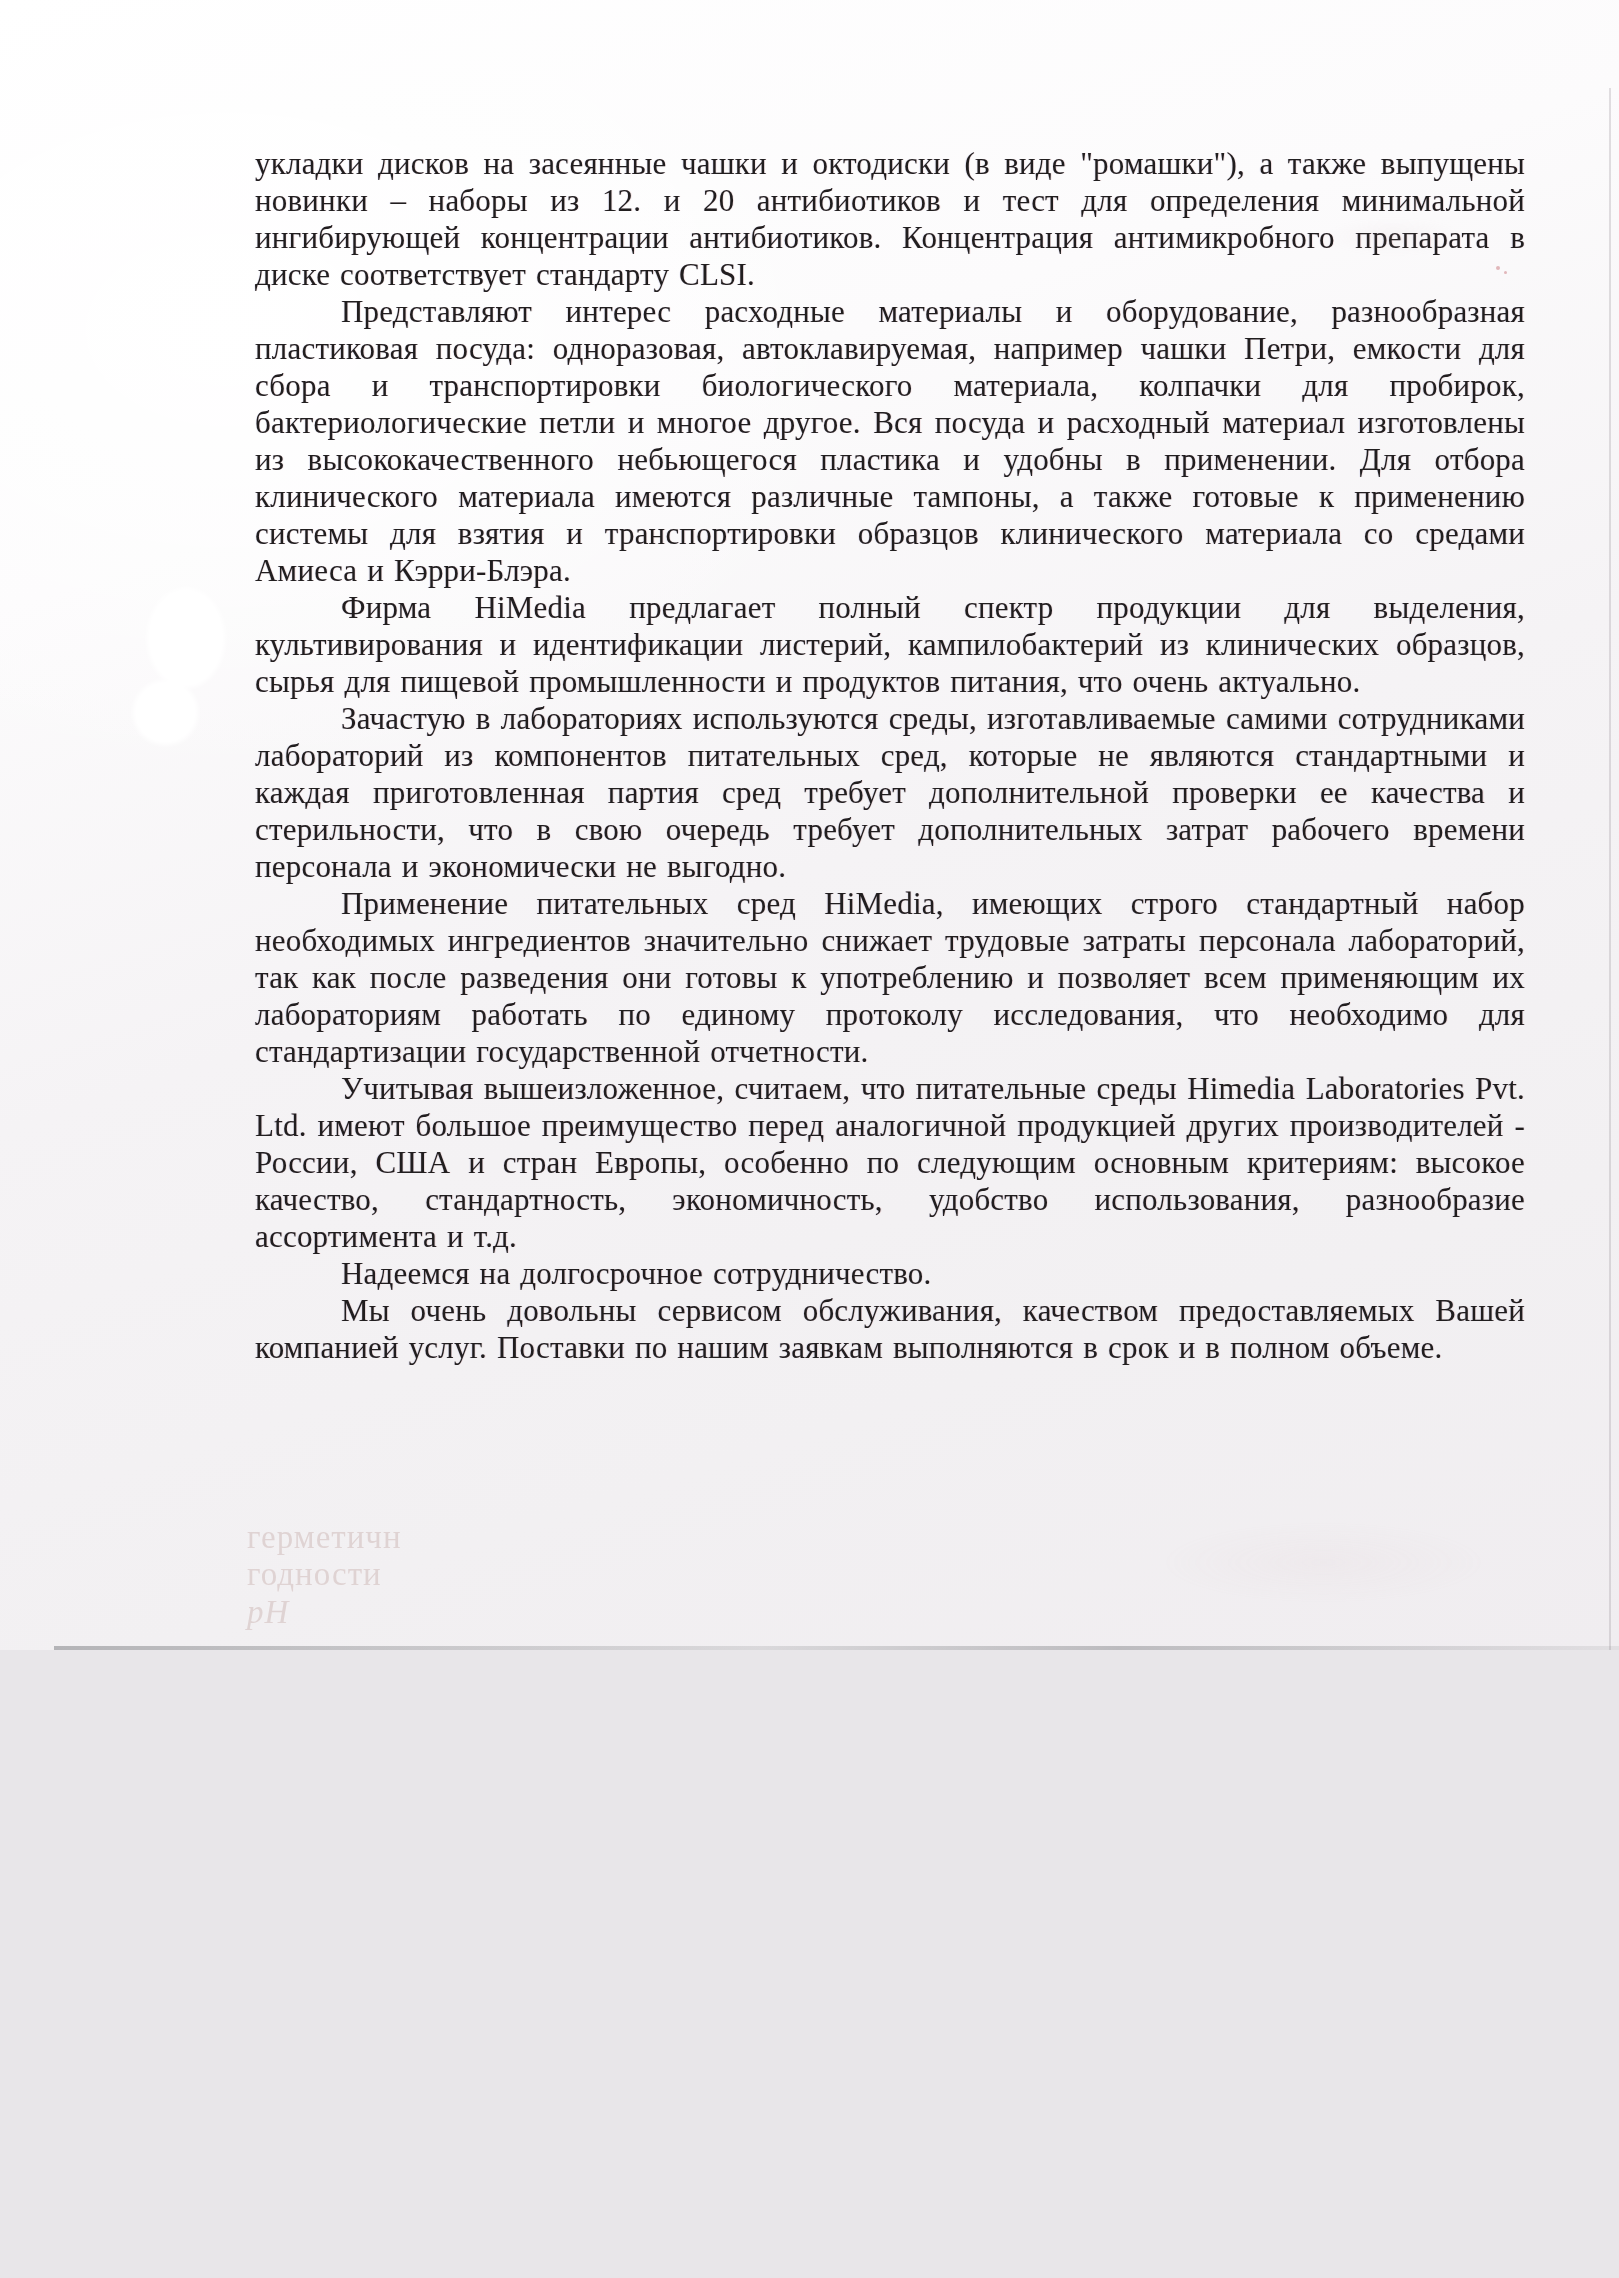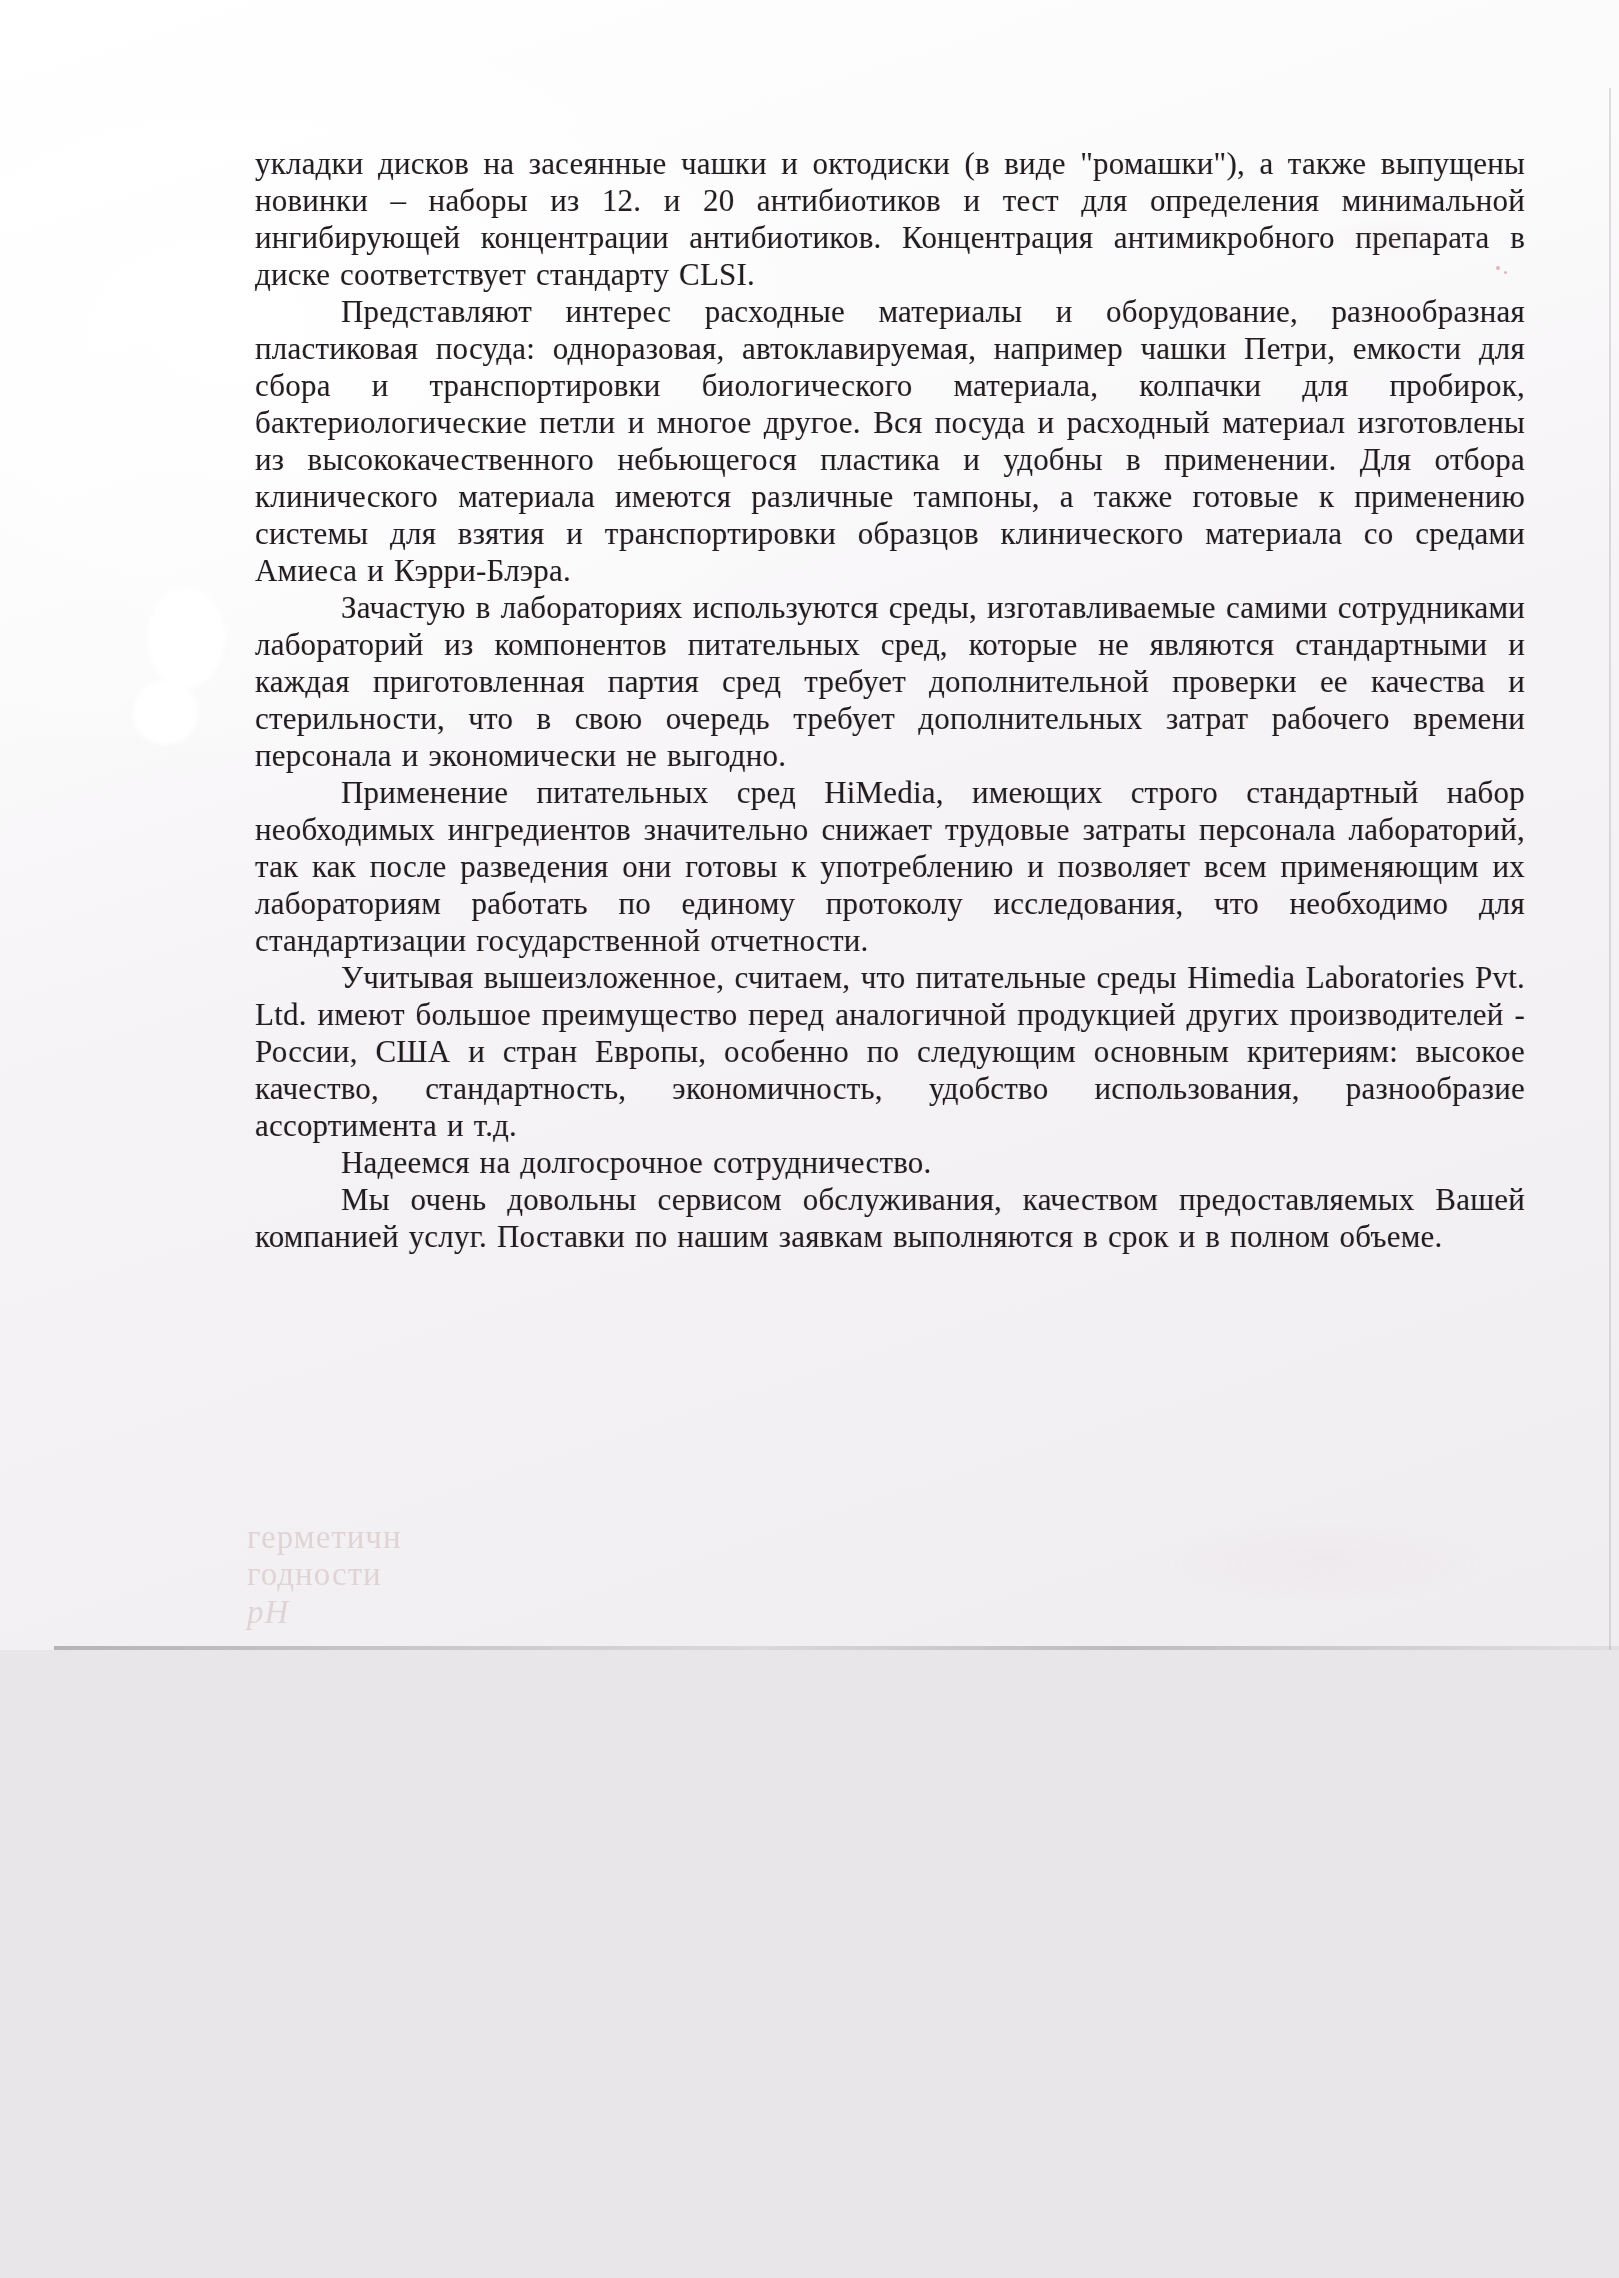--- a/index.html
+++ b/index.html
@@ -56,20 +56,21 @@
   .scan-line{position:absolute;left:1609px;top:88px;bottom:0;width:2px;background:rgba(150,142,150,.28);}
 </style>
 </head>
 <body>
 
 <div class="paper">
 
   <div class="letter-text">
     <p class="no-indent">укладки дисков на засеянные чашки  и октодиски (в виде "ромашки"), а также выпущены новинки – наборы из 12. и 20 антибиотиков и тест для определения минимальной ингибирующей концентрации антибиотиков. Концентрация антимикробного препарата в диске соответствует стандарту CLSI.</p>
     <p>Представляют интерес расходные материалы и оборудование, разнообразная пластиковая посуда: одноразовая, автоклавируемая, например чашки Петри, емкости для сбора и транспортировки биологического материала, колпачки для пробирок, бактериологические петли и многое другое. Вся посуда и расходный материал изготовлены из высококачественного небьющегося пластика и удобны в применении. Для отбора клинического материала имеются различные тампоны, а также готовые к применению системы для взятия и транспортировки образцов клинического материала со средами Амиеса и Кэрри-Блэра.</p>
+    <p>Фирма HiMedia предлагает полный спектр продукции для выделения, культивирования и идентификации листерий, кампилобактерий из клинических образцов, сырья для пищевой промышленности и продуктов питания, что очень актуально.</p>
     <p>Зачастую в лабораториях используются среды, изготавливаемые самими сотрудниками  лабораторий из компонентов питательных сред, которые не являются стандартными и каждая приготовленная партия сред требует дополнительной проверки ее качества и стерильности, что в свою очередь требует дополнительных затрат рабочего времени персонала и экономически не выгодно.</p>
     <p>Применение питательных сред HiMedia, имеющих строго стандартный набор необходимых ингредиентов значительно снижает трудовые затраты персонала лабораторий, так как после разведения они готовы к употреблению и позволяет всем применяющим их лабораториям работать по единому протоколу исследования, что необходимо для стандартизации государственной отчетности.</p>
     <p>Учитывая  вышеизложенное, считаем, что питательные среды Himedia Laboratories Pvt. Ltd. имеют большое преимущество перед аналогичной продукцией других производителей - России, США и стран Европы, особенно по следующим основным критериям: высокое качество, стандартность, экономичность, удобство использования, разнообразие ассортимента и т.д.</p>
     <p>Надеемся на долгосрочное сотрудничество.</p>
     <p>Мы очень довольны сервисом обслуживания, качеством предоставляемых Вашей компанией услуг. Поставки по нашим заявкам выполняются в срок и в полном объеме.</p>
   </div>
 
   <div class="closing">
     <div>С уважением,</div>
     <div>Врач бактериолог</div>

